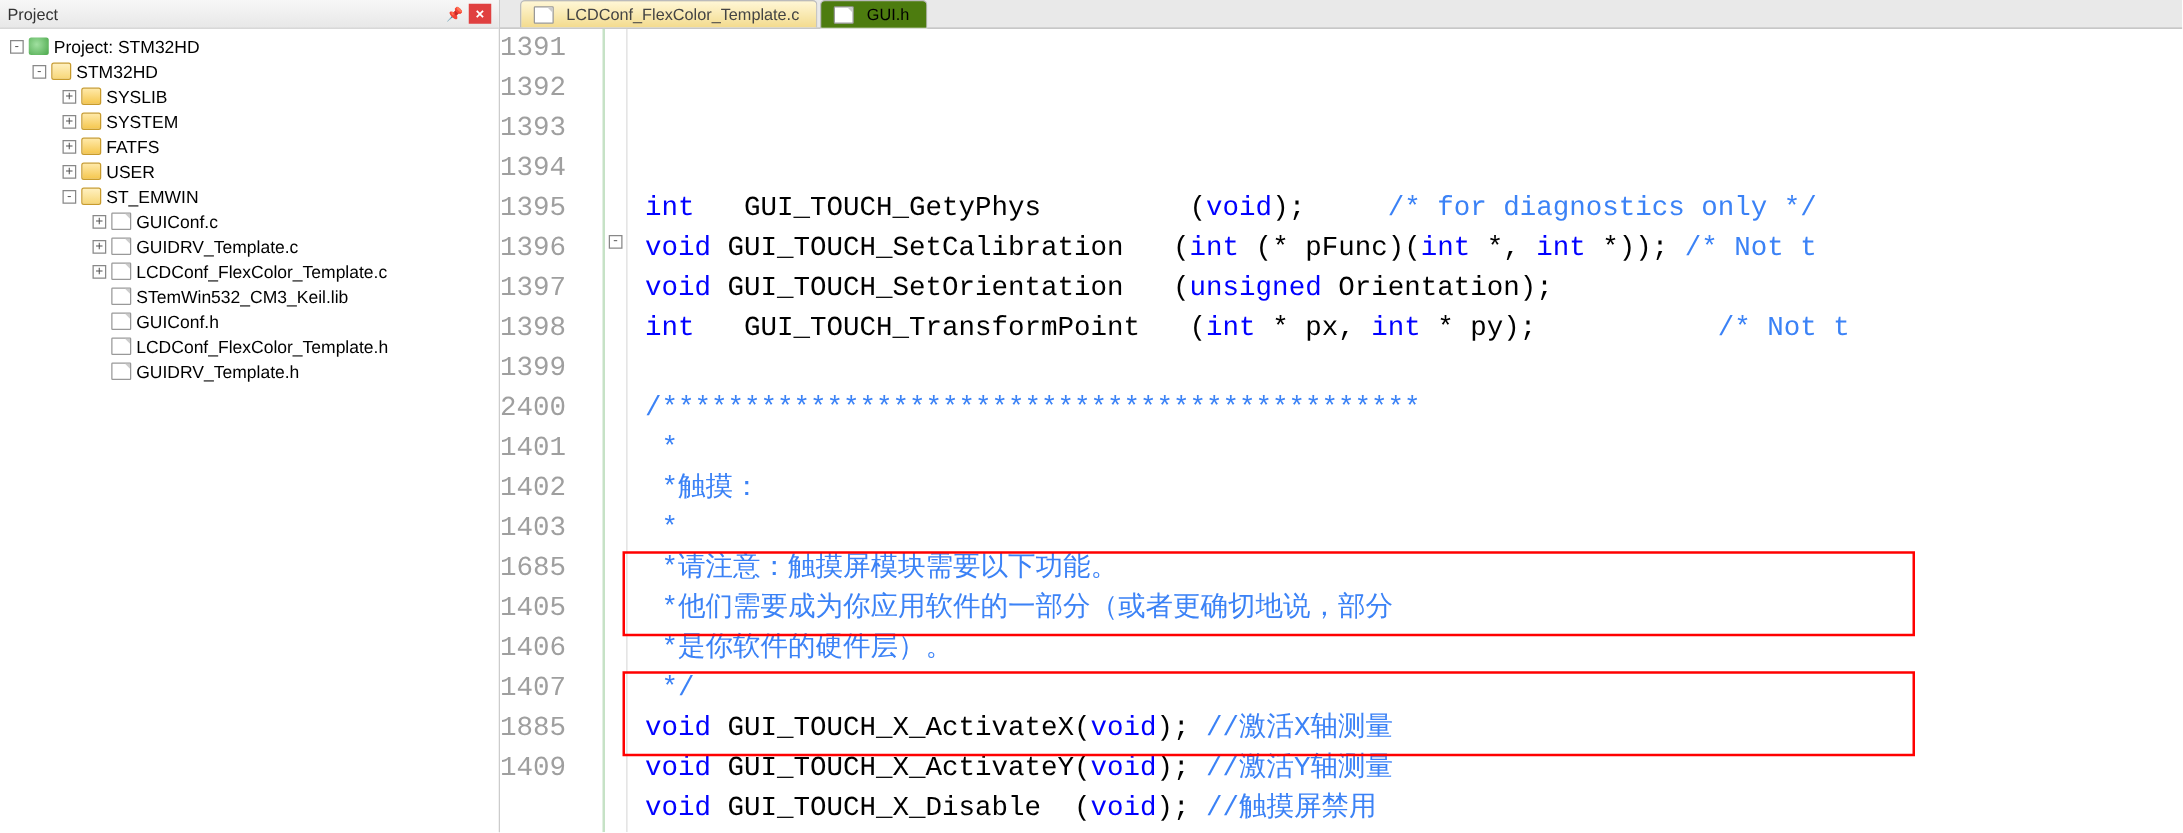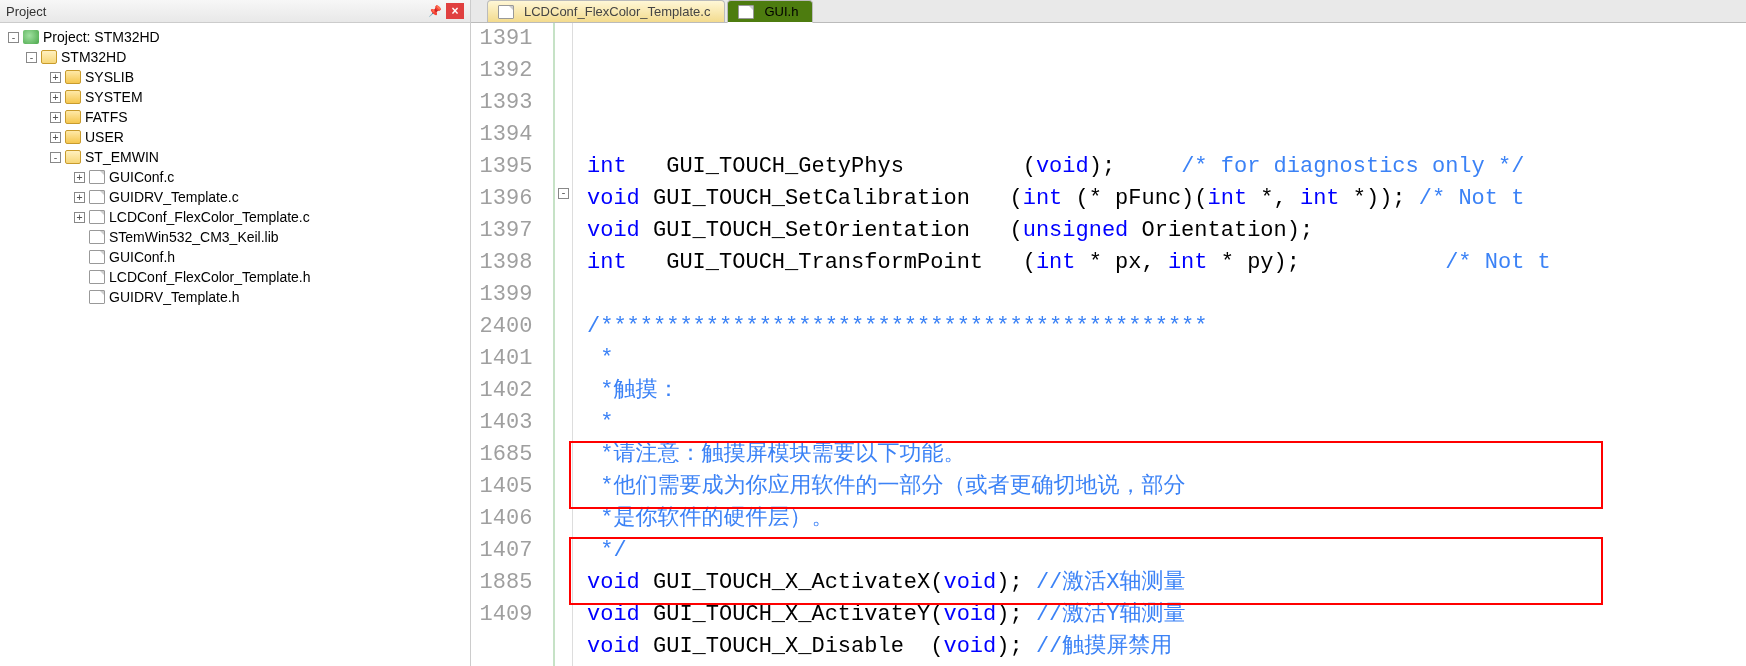--- a/index.html
+++ b/index.html
@@ -8,21 +8,21 @@
   font-size: 13px;
   background: #fff;
   display: flex;
   height: 666px;
   width: 1746px;
   overflow: hidden;
 }
 
 
 .project-panel {
-  width: 471px;
+  width: 400px;
   border-right: 1px solid #ccc;
   background: #fff;
   display: flex;
   flex-direction: column;
 }
 .project-header {
   background: linear-gradient(to bottom, #f7f7f7, #e8e8e8);
   border-bottom: 1px solid #ccc;
   padding: 3px 6px;
   display: flex;
@@ -160,21 +160,21 @@
 .code-container {
   flex: 1;
   display: flex;
   overflow: hidden;
   font-family: "Consolas", "Courier New", monospace;
   font-size: 22px;
   line-height: 32px;
 }
 .gutter {
   width: 84px;
-  text-align: center;
+  text-align: left;
   background: #fff;
   color: #9f9f9f;
   border-right: 2px solid #c6e2c6;
   padding-right: 12px;
   user-select: none;
 }
 .gutter div { height: 32px; }
 .fold-strip {
   width: 18px;
   background: #fff;

